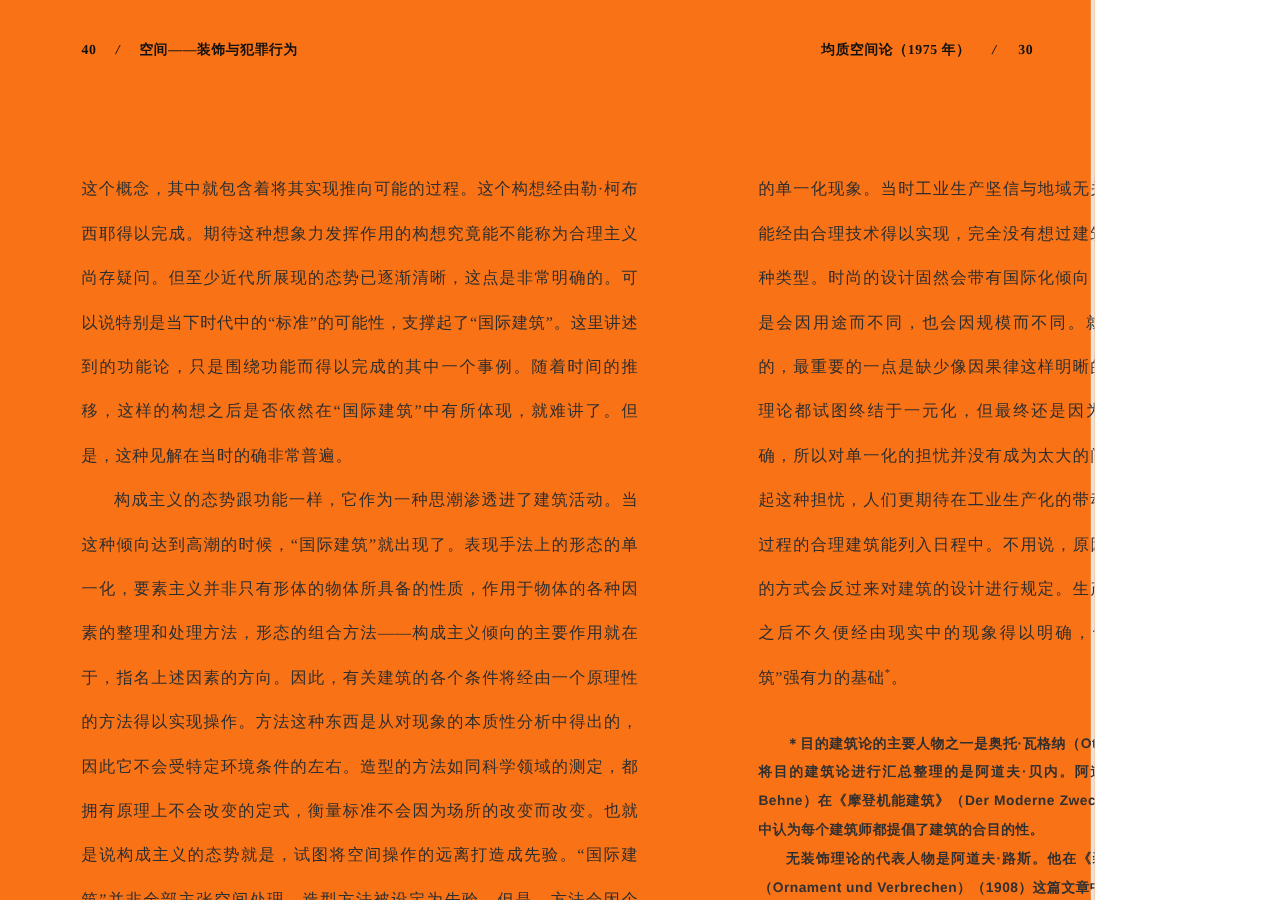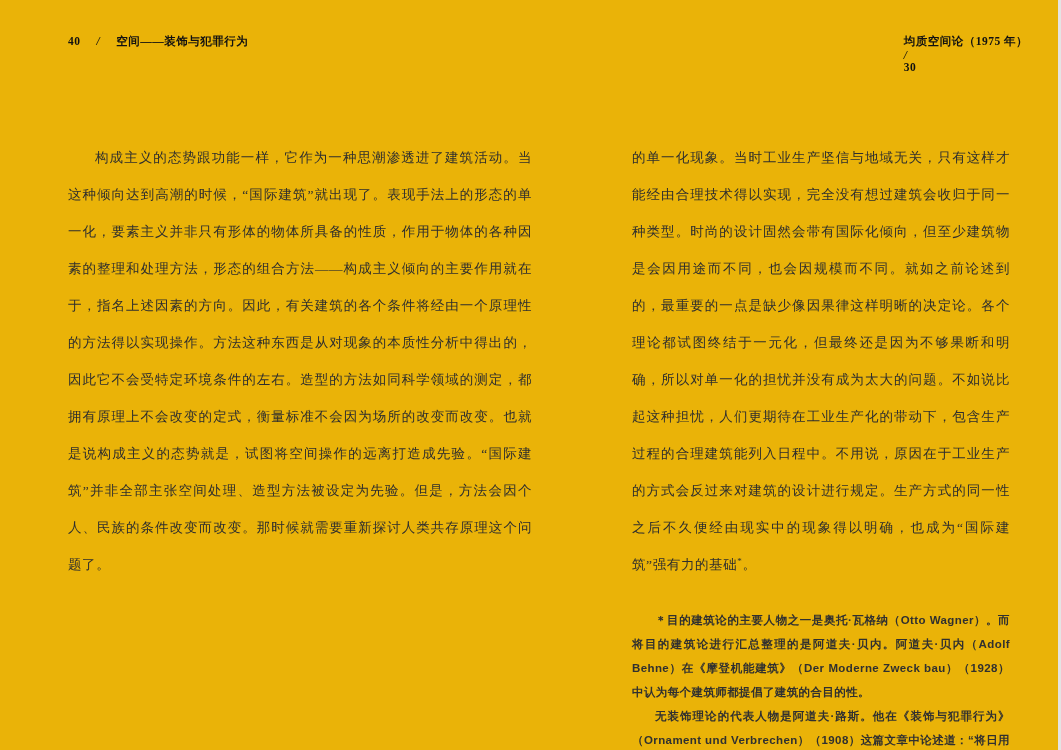--- a/index.html
+++ b/index.html
@@ -2,23 +2,23 @@
 <html><head>
 <meta charset="utf-8">
 <style>
   html, body {
     margin: 0;
     padding: 0;
     background: #ffffff;
   }
   .spread {
     position: relative;
-    width: 1061px;
+    width: 912px;
     height: 750px;
-    background: #eab308;
+    background: #f97316;
     font-family: "Liberation Serif", "DejaVu Serif", serif;
     color: #2b2b2b;
     overflow: hidden;
   }
   .page-edge-right {
     position: absolute;
     top: 0;
     right: 0;
     width: 3px;
     height: 100%;
@@ -35,21 +35,21 @@
     color: #111111;
     white-space: nowrap;
   }
   .running-head .sep {
     margin: 0 18px;
     font-weight: bold;
     font-style: italic;
   }
   .rh-left { left: 68px; }
   .rh-left .sep { margin: 0 16px; }
-  .rh-right { right: 51px; flex-direction: column; }
+  .rh-right { right: 51px; }
   .page-body {
     position: absolute;
     top: 139px;
     text-align: justify;
     font-size: 13.5px;
     line-height: 37px;
     letter-spacing: 0.6px;
     color: #2e2e2e;
   }
   .page-body-left {
@@ -93,20 +93,21 @@
     <span>空间——装饰与犯罪行为</span>
   </header>
 
   <header class="running-head rh-right">
     <span>均质空间论（1975 年）</span>
     <span class="sep">/</span>
     <span>30</span>
   </header>
 
   <main class="page-body page-body-left">
+    <p>这个概念，其中就包含着将其实现推向可能的过程。这个构想经由勒·柯布西耶得以完成。期待这种想象力发挥作用的构想究竟能不能称为合理主义尚存疑问。但至少近代所展现的态势已逐渐清晰，这点是非常明确的。可以说特别是当下时代中的“标准”的可能性，支撑起了“国际建筑”。这里讲述到的功能论，只是围绕功能而得以完成的其中一个事例。随着时间的推移，这样的构想之后是否依然在“国际建筑”中有所体现，就难讲了。但是，这种见解在当时的确非常普遍。</p>
     <p class="indent">构成主义的态势跟功能一样，它作为一种思潮渗透进了建筑活动。当这种倾向达到高潮的时候，“国际建筑”就出现了。表现手法上的形态的单一化，要素主义并非只有形体的物体所具备的性质，作用于物体的各种因素的整理和处理方法，形态的组合方法——构成主义倾向的主要作用就在于，指名上述因素的方向。因此，有关建筑的各个条件将经由一个原理性的方法得以实现操作。方法这种东西是从对现象的本质性分析中得出的，因此它不会受特定环境条件的左右。造型的方法如同科学领域的测定，都拥有原理上不会改变的定式，衡量标准不会因为场所的改变而改变。也就是说构成主义的态势就是，试图将空间操作的远离打造成先验。“国际建筑”并非全部主张空间处理、造型方法被设定为先验。但是，方法会因个人、民族的条件改变而改变。那时候就需要重新探讨人类共存原理这个问题了。</p>
 
   </main>
 
   <main class="page-body page-body-right">
     <p><span>的单一化现象。当时工业生产坚信与地域无关，只有这样才能经由合理技术得以实现，完全没有想过建筑会收归于同一种类型。时尚的设计固然会带有国际化倾向，但至少建筑物是会因用途而不同，也会因规模而不同。就如之前论述到的，最重要的一点是缺少像因果律这样明晰的决定论。各个理论都试图终结于一元化，但最终还是因为不够果断和明确，所以对单一化的担忧并没有成为太大的问题。不如说比起这种担忧，人们更期待在工业生产化的带动下，包含生产过程的合理建筑能列入日程中。不用说，原因在于工业生产的方式会反过来对建筑的设计进行规定。生产方式的同一性之后不久便经由现实中的现象得以明确，也成为“国际建筑”强有力的基础</span><sup class="fn-marker">*</sup><span>。</span></p>
 
     <section class="footnote">
       <p><span>＊目的建筑论的主要人物之一是奥托·瓦格纳（Otto Wagner）。而将目的建筑论进行汇总整理的是阿道夫·贝内。阿道夫·贝内（Adolf Behne）在《摩登机能建筑》（</span><span class="italic">Der Moderne Zweck bau</span><span>）（1928）中认为每个建筑师都提倡了建筑的合目的性。</span></p>
       <p><span>无装饰理论的代表人物是阿道夫·路斯。他在《装饰与犯罪行为》（</span><span class="italic">Ornament und Verbrechen</span><span>）（1908）这篇文章中论述道：“将日用品上的装饰剥离就意味着文化的进步。”无装饰理论与机器美学有所重合。因此，许多建筑师主张去除包括装饰在内的，与目的性没有直接关系的建筑表现方式要素。但是，装饰其实是有自身的意义存在的，又鉴于阿道夫·路斯在近代建筑领域所发挥的重要作用，因此他的理念又被看作了一条独立存在的轴线。</span></p>

